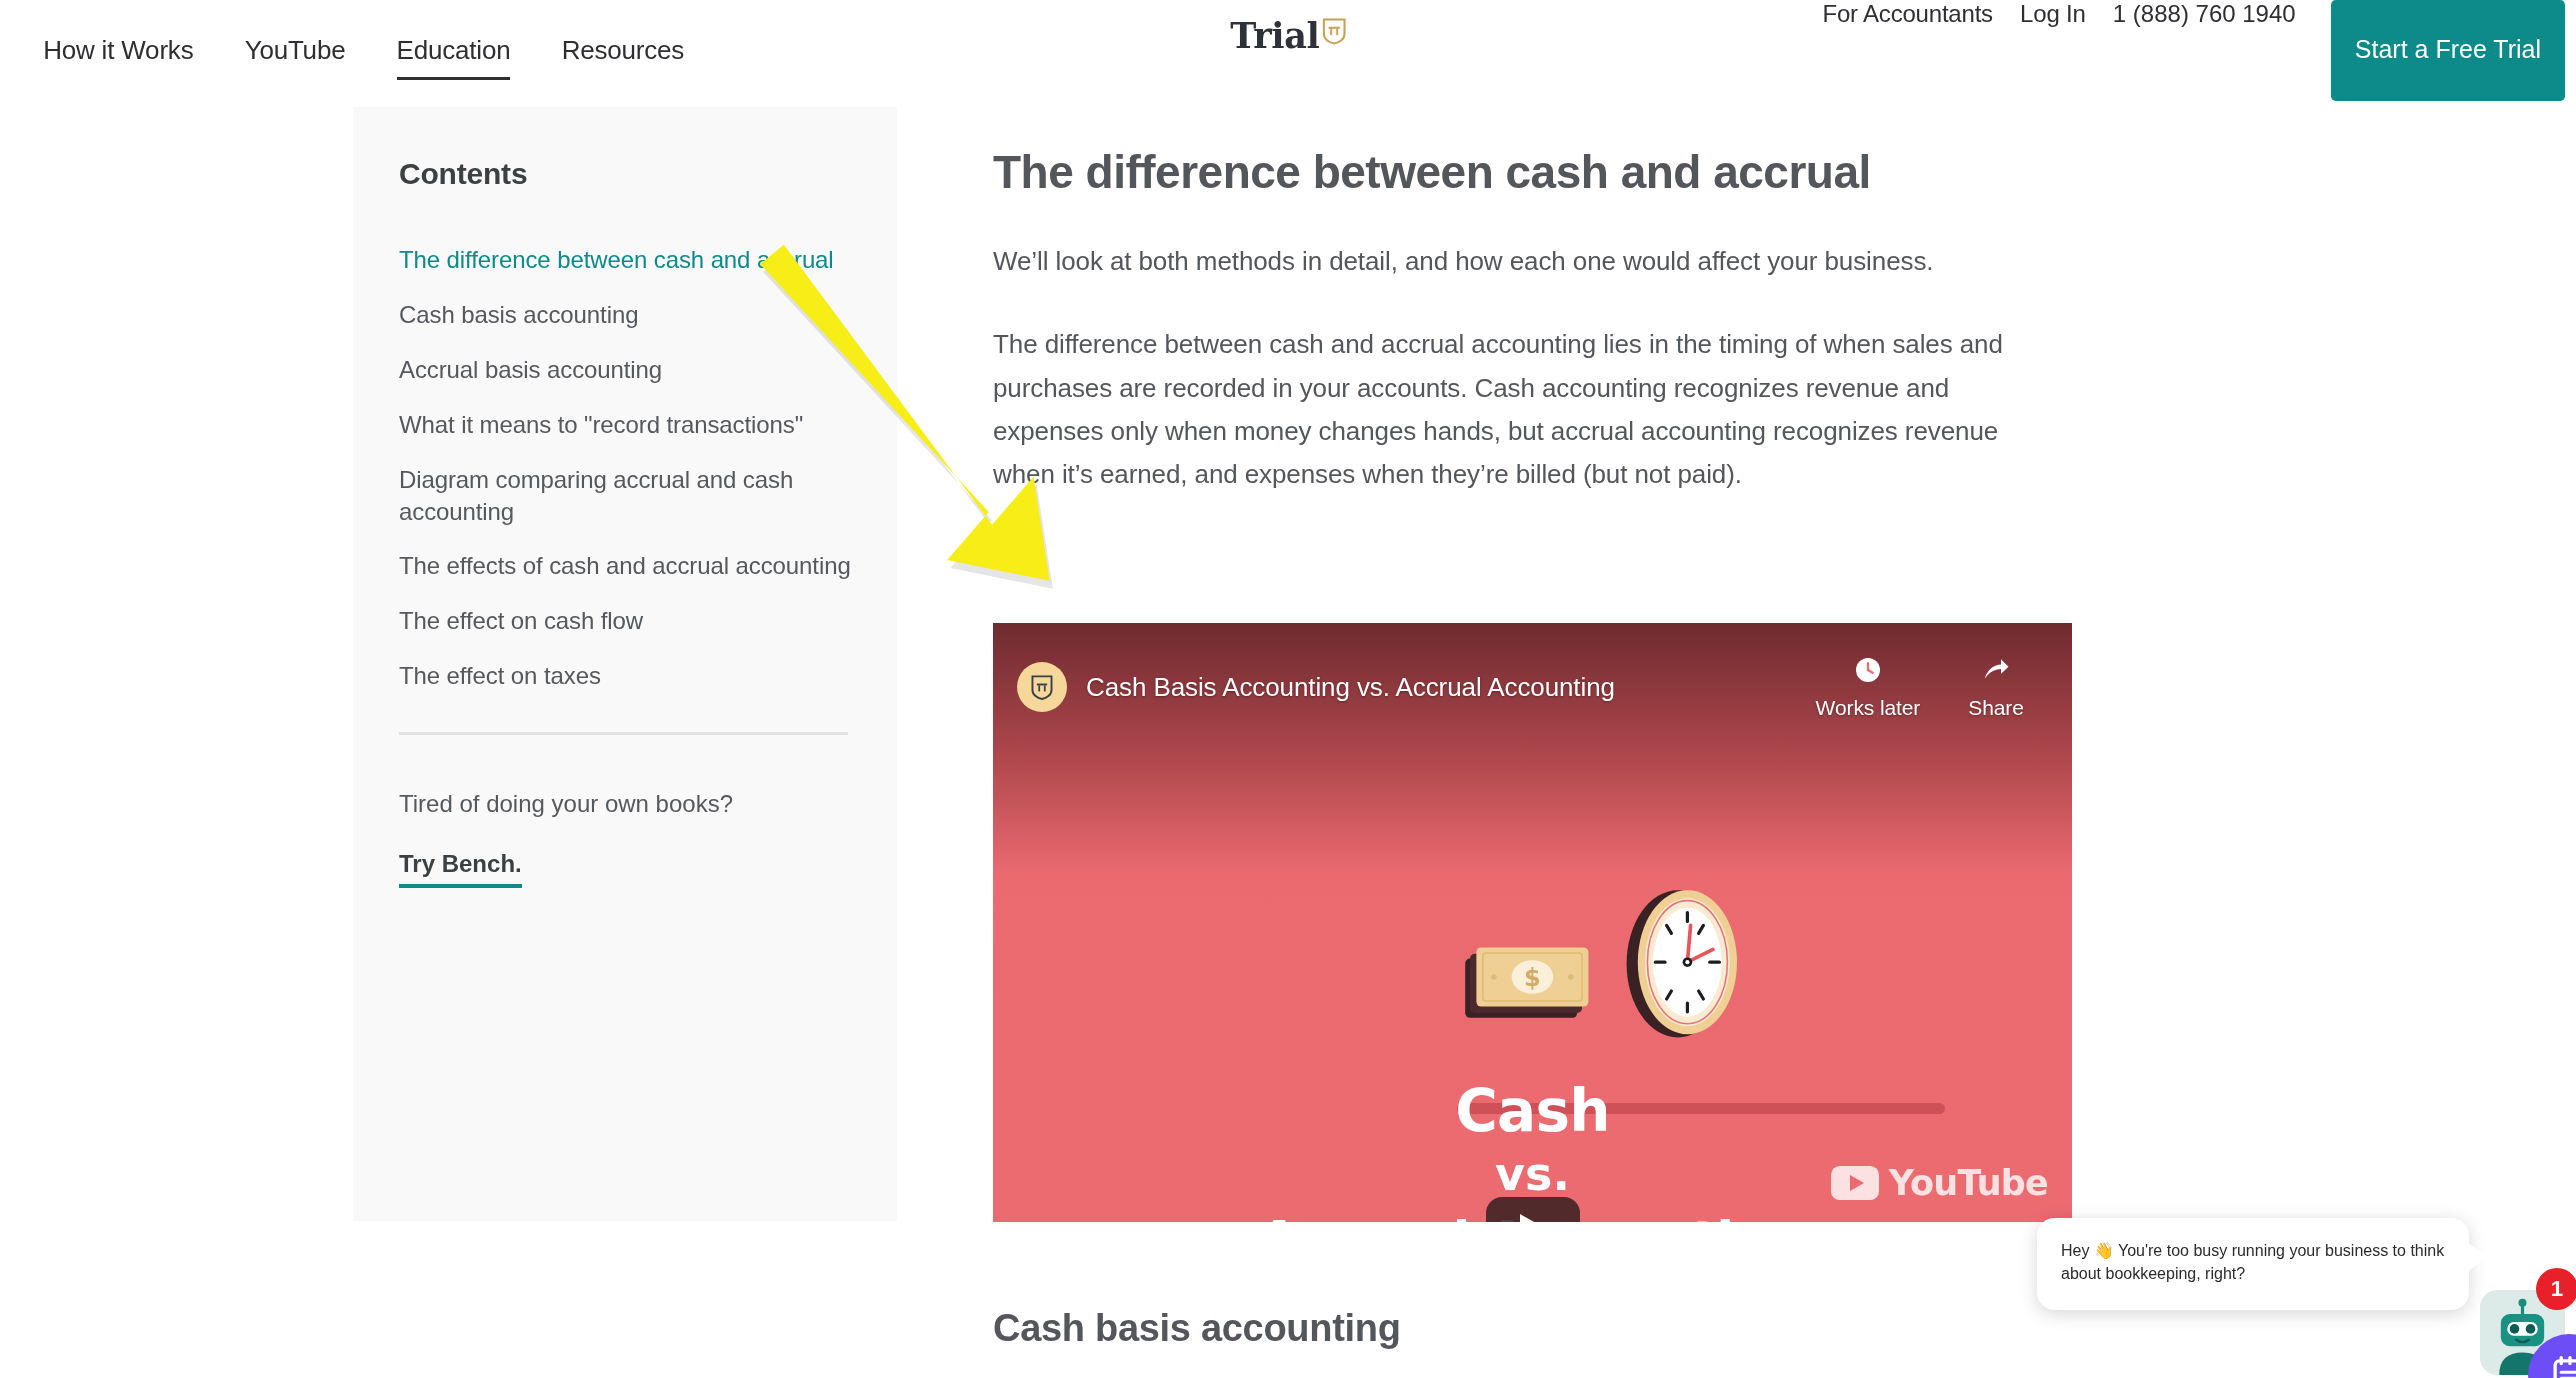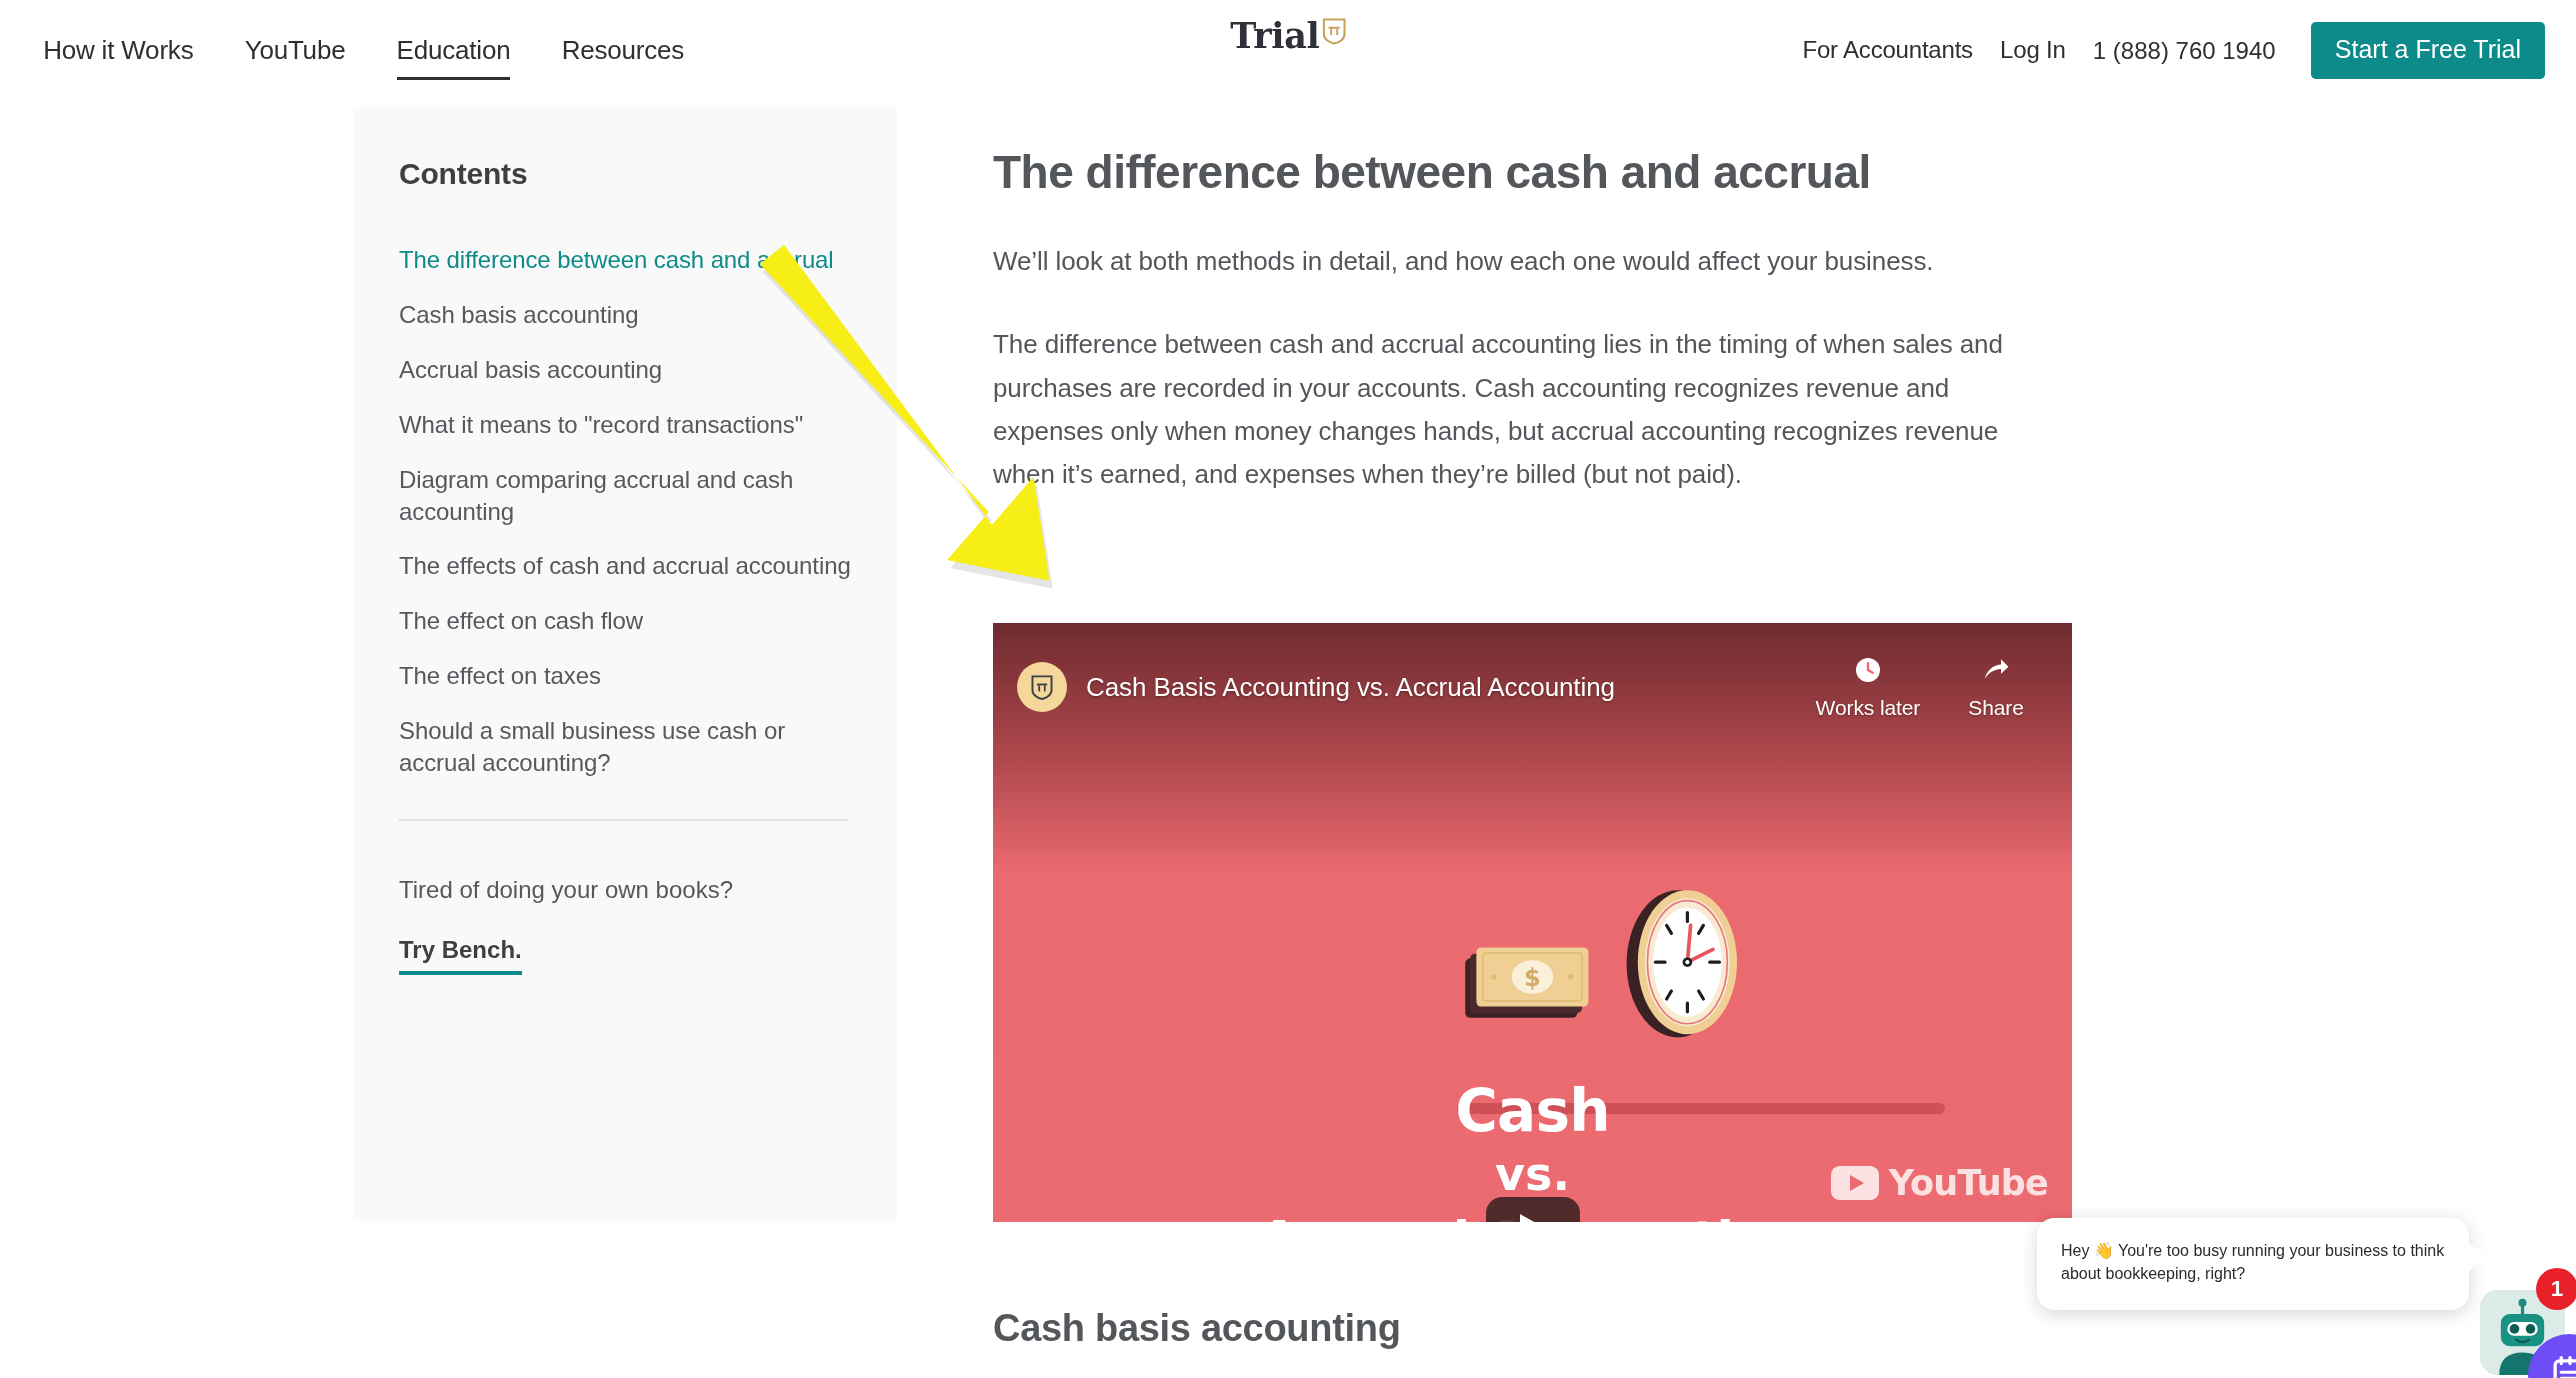--- a/index.html
+++ b/index.html
@@ -37,22 +37,22 @@
   }
   .brand-word {
     font-family: "DejaVu Serif", serif;
     font-weight: 700; font-size: 35px;
     color: #2e3238; letter-spacing: -0.4px;
     line-height: 1;
   }
   .brand-shield { margin-top: 0.8px; }
 
   .nav-right {
-    position: absolute; right: 31px; top: 0; height: 101px;
-    display: flex; align-items: center; gap: 0;
+    position: absolute; right: 11px; top: 0; height: 101px;
+    display: flex; gap: 0;
   }
   .nav-right .nav-link { font-size: 24px; padding: 0 13.6px; }
   .phone-link { font-size: 24px; color: #2e2e33; padding: 0 13.6px; white-space: nowrap; }
   .cta-button {
     margin-left: 21.6px;
     background: #0d8a8a;
     color: #ffffff;
     font-size: 25px;
     padding: 12.8px 24px 14.4px;
     border-radius: 4.8px;
@@ -293,21 +293,20 @@
   <div class="toc-title">Contents</div>
   <nav class="toc-list">
     <a class="toc-item active">The difference between cash and accrual</a>
     <a class="toc-item">Cash basis accounting</a>
     <a class="toc-item">Accrual basis accounting</a>
     <a class="toc-item">What it means to "record transactions"</a>
     <a class="toc-item">Diagram comparing accrual and cash accounting</a>
     <a class="toc-item">The effects of cash and accrual accounting</a>
     <a class="toc-item">The effect on cash flow</a>
     <a class="toc-item">The effect on taxes</a>
-    <a class="toc-item">Should a small business use cash or accrual accounting?</a>
   </nav>
   <div class="toc-divider"></div>
   <div class="toc-footer-text">Tired of doing your own books?</div>
   <a class="toc-cta">Try Bench.</a>
 </aside>
 
 <main class="article">
   <h1 class="article-h1">The difference between cash and accrual</h1>
   <p class="article-p second">We’ll look at both methods in detail, and how each one would affect your business.</p>
   <p class="article-p">The difference between cash and accrual accounting lies in the timing of when sales and purchases are recorded in your accounts. Cash accounting recognizes revenue and expenses only when money changes hands, but accrual accounting recognizes revenue when it’s earned, and expenses when they’re billed (but not paid).</p>

